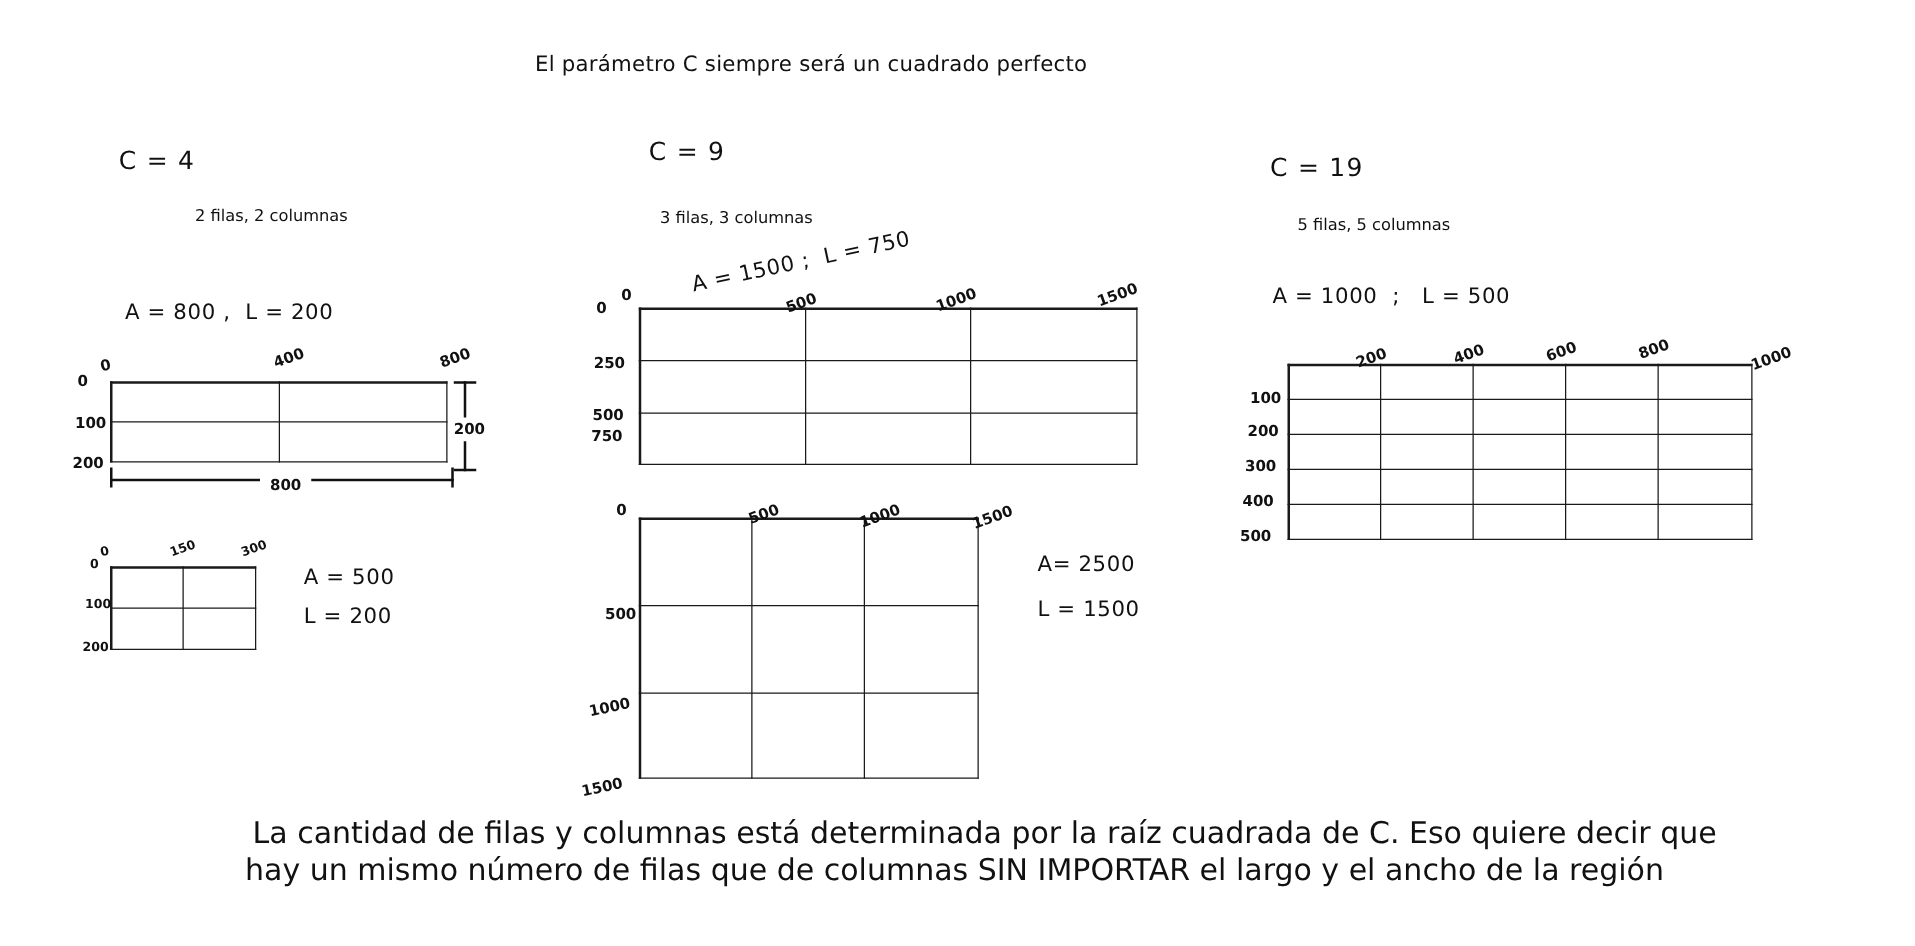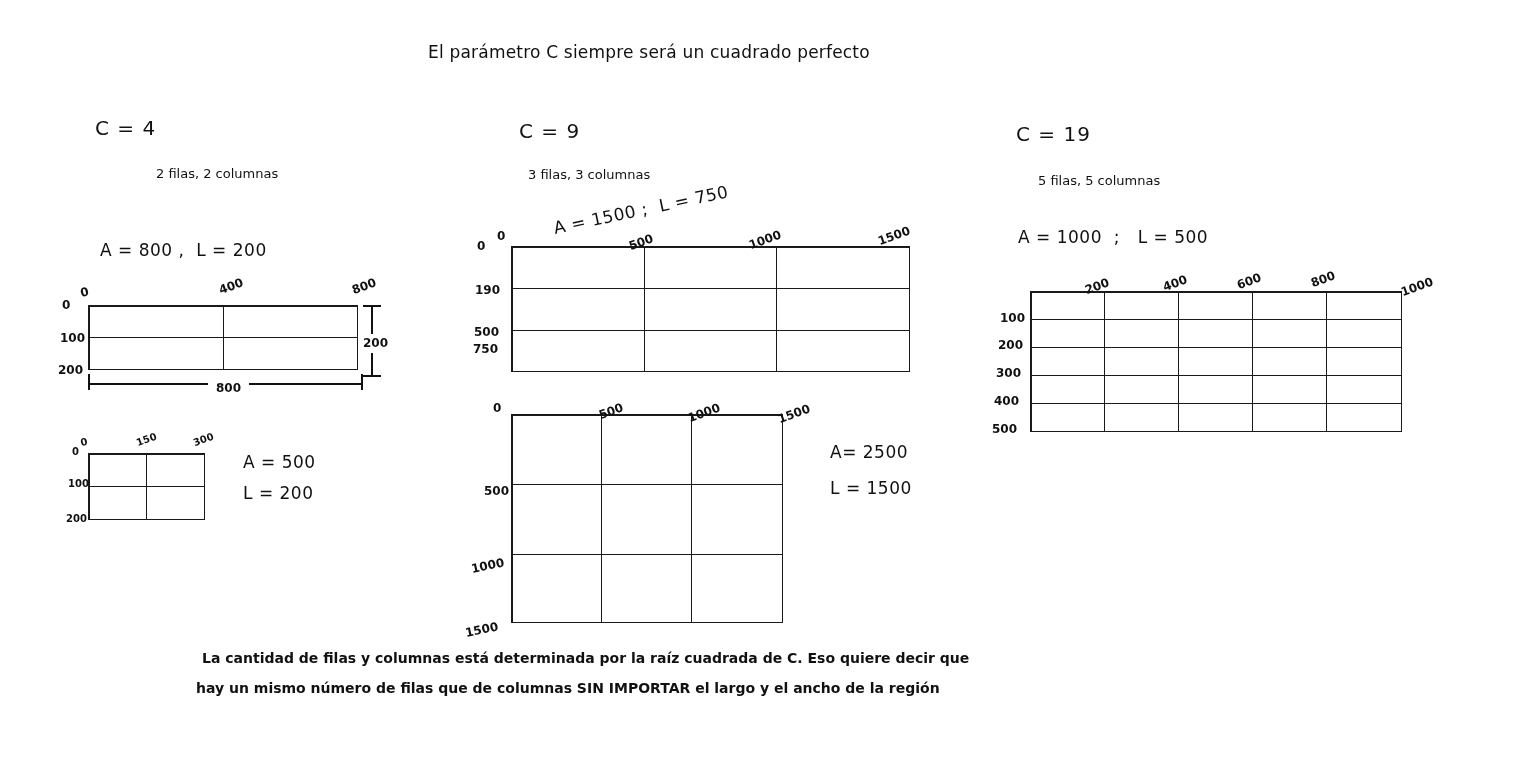--- a/index.html
+++ b/index.html
@@ -35,23 +35,22 @@
   }
   .tick {
     font-size: 12px;
     font-weight: bold;
   }
   .tick-sm {
     font-size: 10px;
     font-weight: bold;
   }
   .footer {
-    font-size: 14px;
+    font-size: 24px;
     line-height: 1.55;
-    font-weight: bold;
   }
 
   .grid {
     position: absolute;
     box-sizing: border-box;
   }
   .grid .gline {
     position: absolute;
     background: #1a1a1a;
   }
@@ -127,21 +126,21 @@
 <div class="abs txt tick-sm rot-a" style="left:139px; top:437px;">150</div>
 <div class="abs txt tick-sm rot-a" style="left:196px; top:437px;">300</div>
 
 <div class="abs txt tick-sm" style="left:72px; top:446px;">0</div>
 <div class="abs txt tick-sm" style="left:68px; top:478px;">100</div>
 <div class="abs txt tick-sm" style="left:66px; top:513px;">200</div>
 
 <div class="abs txt dim-label" style="left:243px; top:452px;">A = 500</div>
 <div class="abs txt dim-label" style="left:243px; top:483px;">L = 200</div>
 
-<div class="abs txt case-label" style="left:519px; top:119px;">C = 9</div>
+<div class="abs txt case-label" style="left:519px; top:109px;">C = 9</div>
 <div class="abs txt case-sub" style="left:528px; top:167px;">3 filas, 3 columnas</div>
 
 <div class="abs txt dim-label rot-c" style="left:556px; top:218px;">A = 1500 ;  L = 750</div>
 
 <div class="grid" style="left:511px; top:246px; width:399px; height:126px;">
   <div class="gline h border-t" style="top:0;"></div>
   <div class="gline h" style="top:42px;"></div>
   <div class="gline h" style="top:84px;"></div>
   <div class="gline h border-b" style="top:124.5px;"></div>
   <div class="gline v border-l" style="left:0;"></div>
@@ -149,21 +148,21 @@
   <div class="gline v" style="left:265px;"></div>
   <div class="gline v border-r" style="left:397.5px;"></div>
 </div>
 
 <div class="abs txt tick" style="left:497px; top:229px;">0</div>
 <div class="abs txt tick rot-a" style="left:632px; top:239px;">500</div>
 <div class="abs txt tick rot-a" style="left:752px; top:238px;">1000</div>
 <div class="abs txt tick rot-a" style="left:881px; top:234px;">1500</div>
 
 <div class="abs txt tick" style="left:477px; top:239px;">0</div>
-<div class="abs txt tick" style="left:475px; top:283px;">190</div>
+<div class="abs txt tick" style="left:475px; top:283px;">250</div>
 <div class="abs txt tick" style="left:474px; top:325px;">500</div>
 <div class="abs txt tick" style="left:473px; top:342px;">750</div>
 
 <div class="grid" style="left:511px; top:414px; width:272px; height:209px;">
   <div class="gline h border-t" style="top:0;"></div>
   <div class="gline h" style="top:70px;"></div>
   <div class="gline h" style="top:140px;"></div>
   <div class="gline h border-b" style="top:207.5px;"></div>
   <div class="gline v border-l" style="left:0;"></div>
   <div class="gline v" style="left:90px;"></div>

